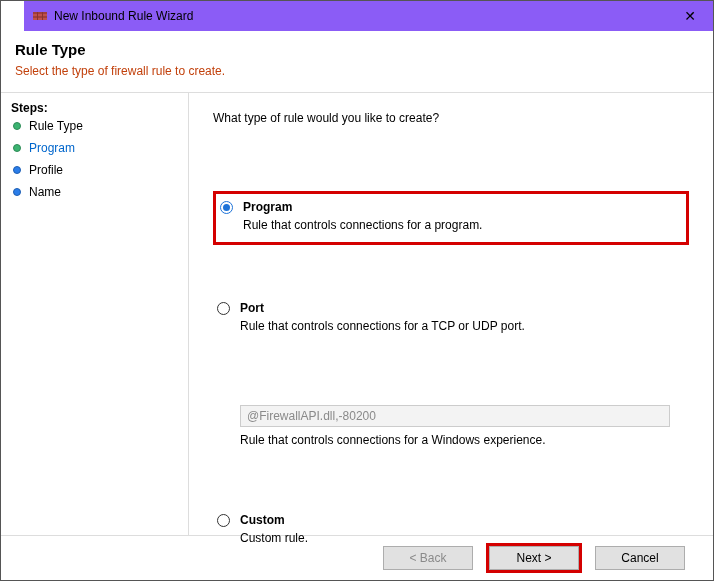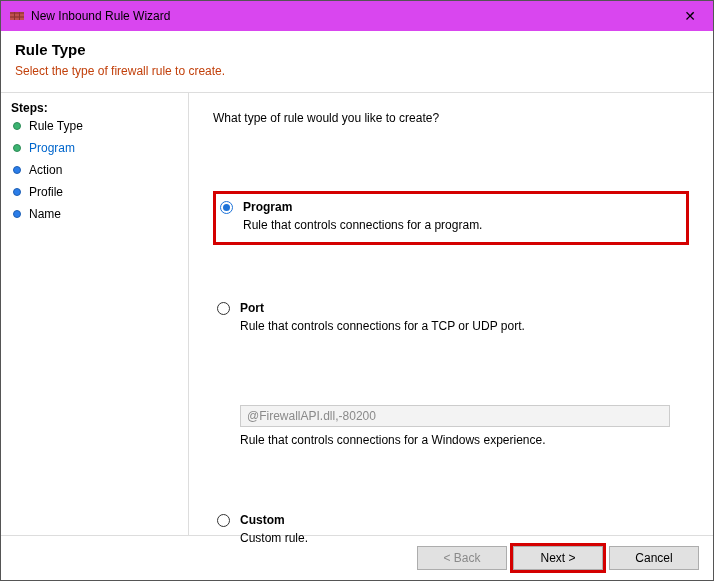--- a/index.html
+++ b/index.html
@@ -17,21 +17,22 @@
     display: flex;
     flex-direction: column;
     position: relative;
     background: #fff;
   }
   .titlebar {
     height: 30px;
     display: flex;
     align-items: center;
     padding: 0 0 0 8px;
-    background: #d946ef;
+    background: #8b5cf6;
+    margin-left: 23px;
   }
   .titlebar .icon {
     width: 16px; height: 16px; margin-right: 6px;
     display: inline-flex; align-items: center; justify-content: center;
   }
   .titlebar .title { flex: 1; font-size: 12px; }
   .titlebar .close {
     width: 46px; height: 30px;
     display: flex; align-items: center; justify-content: center;
     font-size: 14px;
@@ -121,24 +122,24 @@
     background: #f3f3f3;
     border: 1px solid #ccc;
     color: #8a8a8a;
     padding: 3px 6px;
     width: 430px;
     font-size: 12px;
   }
 
   .footer {
     border-top: 1px solid #ddd;
-    padding: 10px 14px;
+    padding: 10px 28px;
     display: flex;
     justify-content: flex-end;
-    gap: 6px;
+    gap: 16px;
     text-align: center;
   }
   .btn {
     width: 90px; height: 24px;
     border: 1px solid #adadad;
     background: #e1e1e1;
     font-size: 12px;
     display:flex; align-items:center; justify-content:center;
     cursor: default;
   }
@@ -177,24 +178,20 @@
       <div class="step">
         <span class="bullet green"></span>
         <span>Rule Type</span>
       </div>
       <div class="step active">
         <span class="bullet green"></span>
         <span>Program</span>
       </div>
       <div class="step">
         <span class="bullet blue"></span>
-        <span>Action</span>
-      </div>
-      <div class="step">
-        <span class="bullet blue"></span>
         <span>Profile</span>
       </div>
       <div class="step">
         <span class="bullet blue"></span>
         <span>Name</span>
       </div>
     </div>
 
     <div class="main">
       <div class="question">What type of rule would you like to create?</div>

